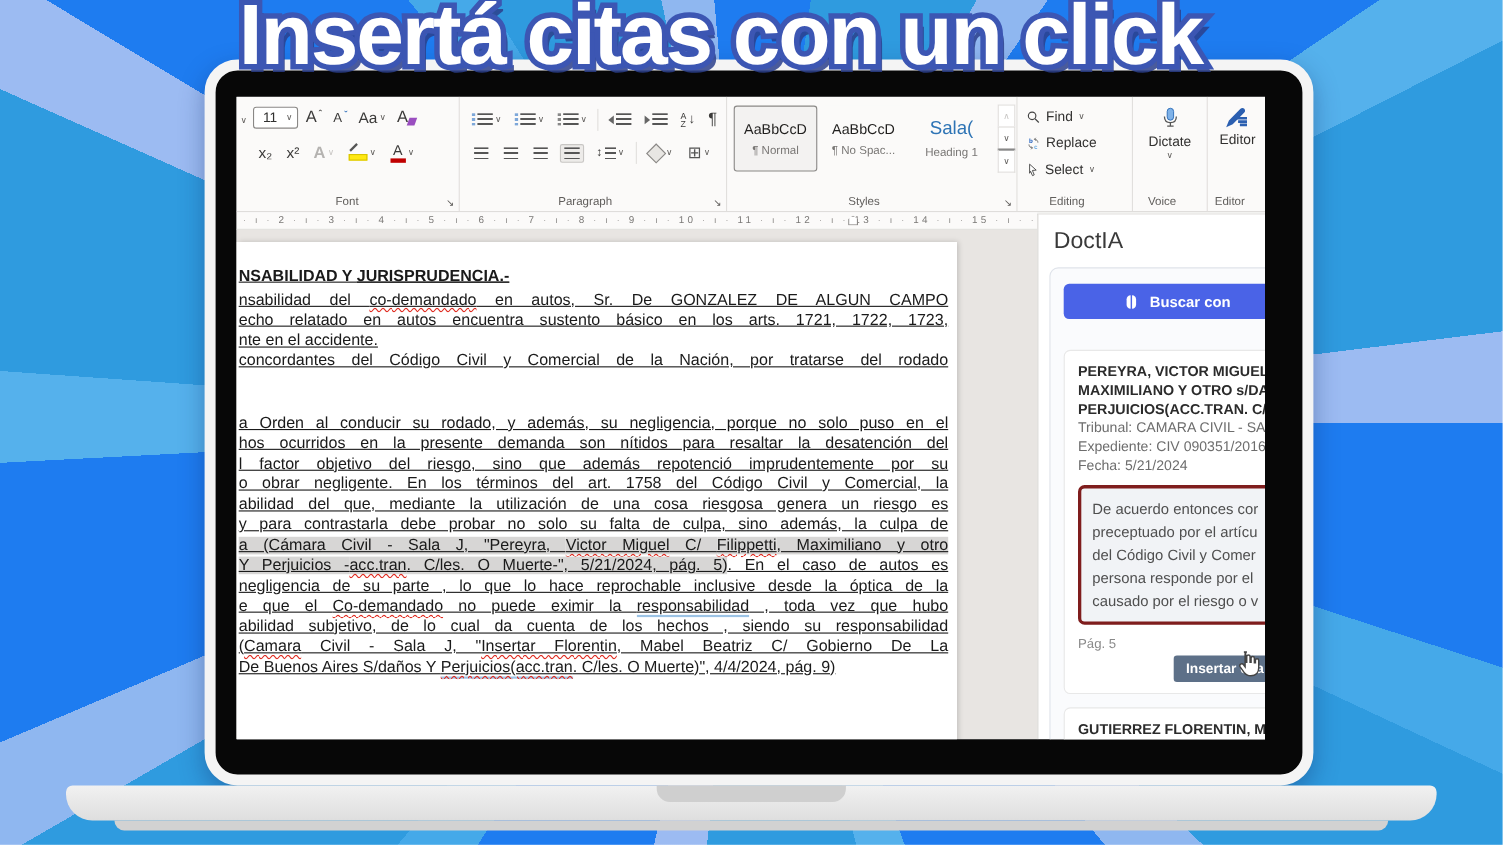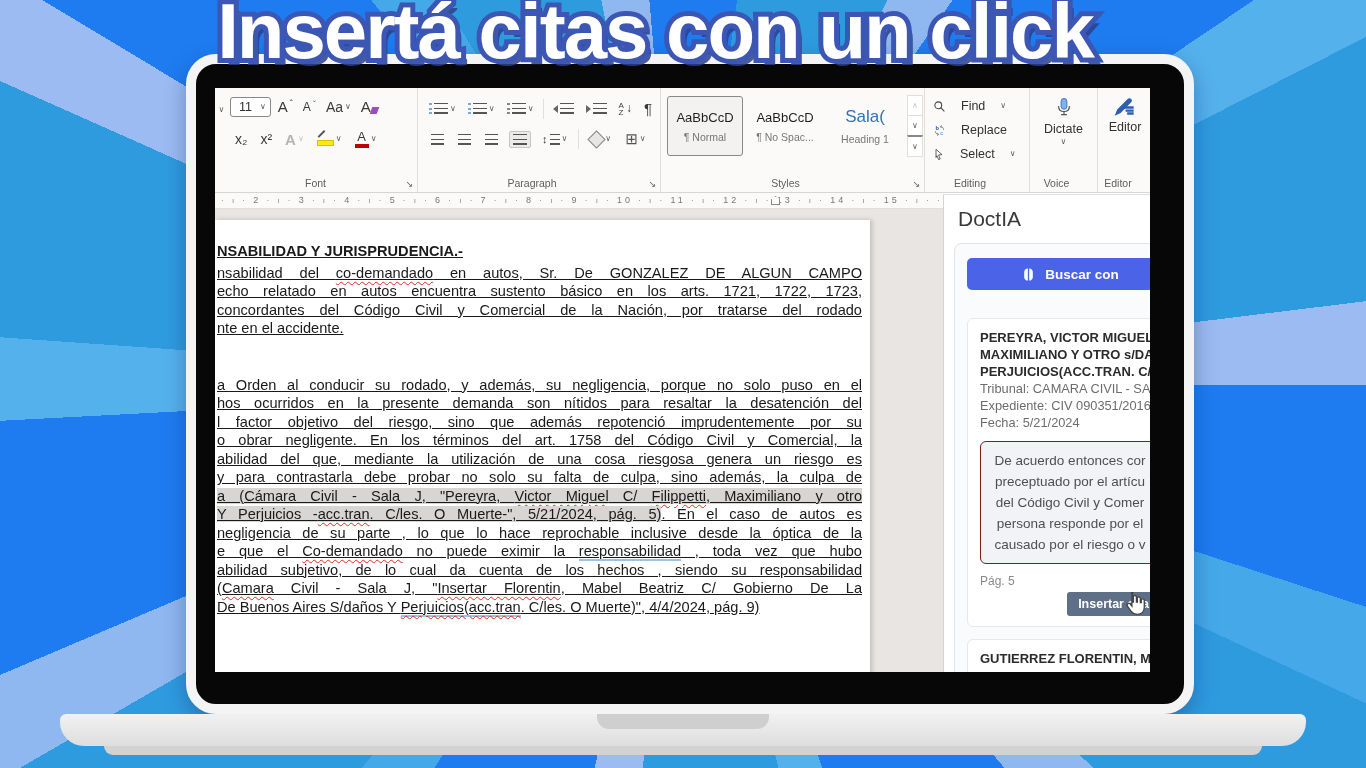--- a/index.html
+++ b/index.html
@@ -71,21 +71,21 @@
   .style-card{width:74px;height:58px;margin:8px 2px 0 2px;border:1px solid transparent;border-radius:3px;
     display:flex;flex-direction:column;align-items:center;justify-content:center;background:#fbfaf9;}
   .style-card.on{border-color:#8a8886;background:#f3f2f1;}
   .style-sample{font-size:13px;color:#201f1e;}
   .style-sample.h1{color:#2e74b5;font-size:17px;}
   .style-name{font-size:10.5px;color:#797775;margin-top:6px;white-space:nowrap;}
   .gal-scroll{width:16px;margin:8px 0 0 2px;display:flex;flex-direction:column;}
   .gal-scroll span{height:19px;border:1px solid #e1dfdd;display:flex;align-items:center;justify-content:center;
     font-size:8px;color:#605e5c;background:#fff;margin-top:-1px;}
   .gal-scroll span.dim{color:#c8c6c4;}
-  .ed-row{display:flex;align-items:center;gap:15px;font-size:12.5px;color:#323130;height:24px;padding-left:8px;}
+  .ed-row{display:flex;align-items:center;gap:5px;font-size:12.5px;color:#323130;height:24px;padding-left:8px;}
   .vox{display:flex;flex-direction:column;align-items:center;width:100%;padding-top:6px;font-size:12.5px;color:#323130;}
   
   .ruler{position:absolute;left:0;top:105px;width:728px;height:15px;background:#fbfaf9;
     border-bottom:1px solid #e1dfdd;font-size:8px;color:#8a8886;overflow:hidden;}
   .ruler-track{position:absolute;left:6px;top:2px;letter-spacing:3px;white-space:nowrap;}
   .ruler-track b{font-weight:400;font-size:9px;color:#7a7876;}
   .indent-marker{position:absolute;left:556px;top:3px;width:9px;height:9px;background:#fff;border:1px solid #8a8886;
     box-sizing:border-box;clip-path:polygon(50% 0,100% 38%,100% 100%,0 100%,0 38%);}
   
   .content{position:absolute;left:0;top:121px;width:728px;bottom:0;background:#e8e5e2;}
@@ -108,22 +108,22 @@
   .side-panel{margin:12px 0 0 10px;width:230px;border:1px solid #dfe3ea;background:#fafbfd;
     border-radius:8px;box-sizing:border-box;padding-bottom:10px;}
   .search-btn{margin:14px 12px 0 12px;height:32px;background:#4a63e7;border:none;border-radius:5px;
     width:206px;display:flex;align-items:center;justify-content:center;gap:9px;
     color:#fff;font-size:13.5px;font-weight:700;font-family:"Liberation Sans",sans-serif;}
   .result-card{margin:28px 12px 0 12px;background:#fff;border:1px solid #e8e8e8;border-radius:6px;
     padding:10px 12px;box-sizing:border-box;width:206px;}
   .result-card.second{margin-top:12px;}
   .rc-title{font-size:13px;font-weight:700;color:#2b2b2b;line-height:17px;white-space:nowrap;}
   .rc-meta{font-size:12.8px;color:#6d6d6d;line-height:17px;white-space:nowrap;}
-  .quote-box{margin-top:10px;background:#f1f3f6;border:1px solid #7f1d1d;border-radius:6px;
-    padding:8px 10px;font-size:13.5px;color:#4f4f4f;line-height:21px;white-space:nowrap;text-align:center;}
+  .quote-box{margin-top:10px;background:#f1f3f6;border:3px solid #7f1d1d;border-radius:6px;
+    padding:8px 10px;font-size:13.5px;color:#4f4f4f;line-height:21px;white-space:nowrap;}
   .rc-page{font-size:12px;color:#8a8a8a;margin-top:10px;}
   .rc-btnrow{display:flex;justify-content:flex-end;margin-top:4px;}
   .insert-btn{background:#5d7088;color:#fff;border:none;border-radius:3px;padding:5px 11px;
     font-size:12.5px;font-weight:700;font-family:"Liberation Sans",sans-serif;}
   .cursor-hand{position:absolute;left:905px;top:500px;z-index:6;}
   .icon-svg{flex:none;}
 </style>
 </head>
 <body>
 
@@ -351,22 +351,22 @@
     <div class="indent-marker"></div>
   </div>
 
   <div class="content">
     <div class="doc-page">
       <div class="doc" id="doc-text">
           <div class="doc-heading"><span>NSABILIDAD Y </span><span class="u">JURISPRUDENCIA.-</span></div>
           <div>
             <div class="dl"><span>nsabilidad del </span><span class="sq">co-demandado</span><span> en autos, Sr. De GONZALEZ DE ALGUN CAMPO</span></div>
             <div class="dl"><span>echo relatado en autos encuentra sustento básico en los arts. 1721, 1722, 1723,</span></div>
+            <div class="dl nj"><span>nte en el accidente.</span></div>
             <div class="dl"><span>concordantes del Código Civil y Comercial de la Nación, por tratarse del rodado</span></div>
-            <div class="dl nj"><span>nte en el accidente.</span></div>
           </div>
           <div class="doc-gap"></div>
           <div>
             <div class="dl"><span>a Orden al conducir su rodado, y además, su negligencia, porque no solo puso en el</span></div>
             <div class="dl"><span>hos ocurridos en la presente demanda son nítidos para resaltar la desatención del</span></div>
             <div class="dl"><span>l factor objetivo del riesgo, sino que además repotenció imprudentemente por su</span></div>
             <div class="dl"><span>o obrar negligente. En los términos del art. 1758 del Código Civil y Comercial, la</span></div>
             <div class="dl"><span>abilidad del que, mediante la utilización de una cosa riesgosa genera un riesgo es</span></div>
             <div class="dl"><span> y para contrastarla debe probar no solo su falta de culpa, sino además, la culpa de</span></div>
             <div class="dl"><span class="hl">a (Cámara Civil - Sala J, "Pereyra, </span><span class="hl sq">Victor Miguel</span><span class="hl"> C/ </span><span class="hl sq">Filippetti</span><span class="hl">, Maximiliano y otro</span></div>

